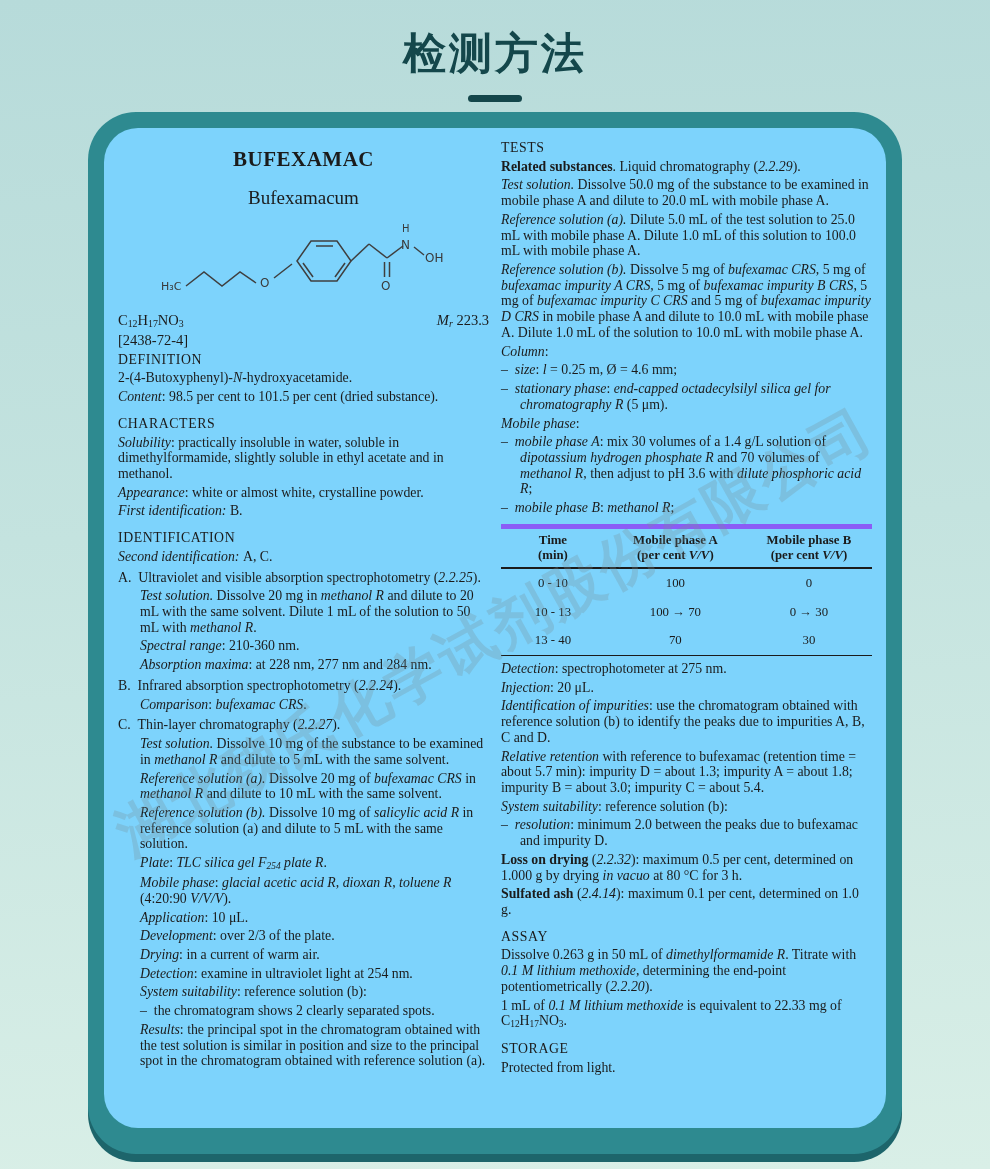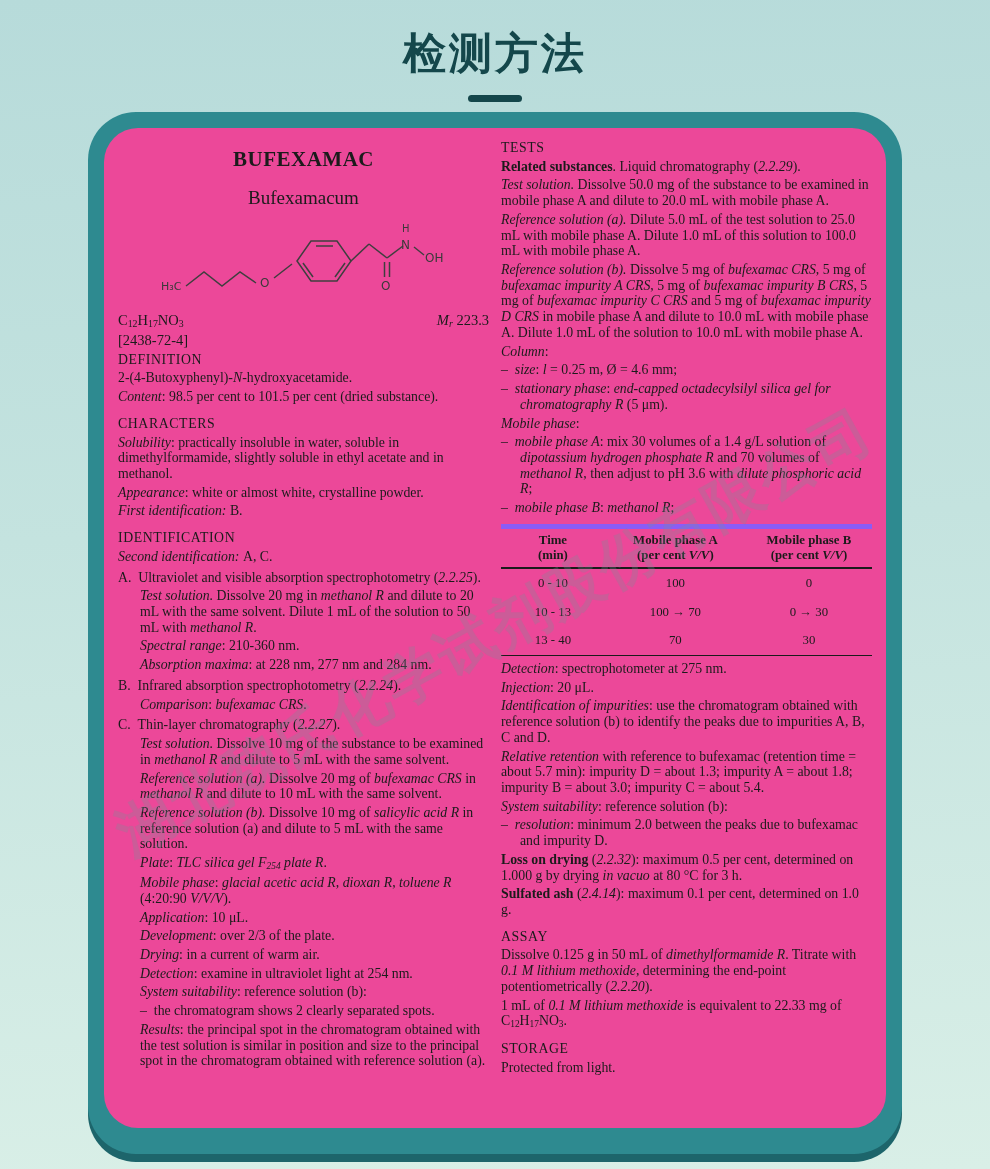--- a/index.html
+++ b/index.html
@@ -15,21 +15,21 @@
     font-size:43px;color:#14474b;letter-spacing:3px;line-height:1.2;
   }
   .title-dash{width:54px;height:7px;background:#14474b;border-radius:4px;margin:15px auto 0;}
   
   .card-frame{
     position:absolute;left:88px;top:112px;width:814px;height:1042px;
     background:#2e8a90;border-radius:48px;box-shadow:0 8px 0 #1d656b;
   }
   .card{
     position:absolute;left:16px;top:16px;right:16px;bottom:26px;
-    background:#ec4899;border-radius:34px;padding:10px 14px 12px;overflow:hidden;
+    background:#7dd3fc;border-radius:34px;padding:10px 14px 12px;overflow:hidden;
   }
   .watermark{
     position:absolute;left:50%;top:520px;transform:translate(-50%,-50%) rotate(-29deg);
     font-family:"DejaVu Sans",sans-serif;font-weight:bold;font-size:58px;letter-spacing:3px;
     color:rgba(118,143,150,0.28);white-space:nowrap;pointer-events:none;z-index:4;
   }
   .columns{display:flex;gap:12px;position:relative;z-index:2;}
   .col{width:371px;font-size:13.8px;line-height:1.14;}
   
   .mono-title{text-align:center;font-weight:bold;font-size:21px;margin-top:10px;letter-spacing:0.5px;}
@@ -194,21 +194,21 @@
             </table>
             <div class="blk p"><span class="sg-i">Detection</span><span class="sg-r">: spectrophotometer at 275 nm.</span></div>
             <div class="blk p"><span class="sg-i">Injection</span><span class="sg-r">: 20 μL.</span></div>
             <div class="blk p"><span class="sg-i">Identification of impurities</span><span class="sg-r">: use the chromatogram obtained with reference solution (b) to identify the peaks due to impurities A, B, C and D.</span></div>
             <div class="blk p"><span class="sg-i">Relative retention</span><span class="sg-r"> with reference to bufexamac (retention time = about 5.7 min): impurity D = about 1.3; impurity A = about 1.8; impurity B = about 3.0; impurity C = about 5.4.</span></div>
             <div class="blk p"><span class="sg-i">System suitability</span><span class="sg-r">: reference solution (b):</span></div>
             <div class="blk dash"><span class="sg-r">– </span><span class="sg-i">resolution</span><span class="sg-r">: minimum 2.0 between the peaks due to bufexamac and impurity D.</span></div>
             <div class="blk p"><span class="sg-b">Loss on drying</span><span class="sg-r"> (</span><span class="sg-i">2.2.32</span><span class="sg-r">): maximum 0.5 per cent, determined on 1.000 g by drying </span><span class="sg-i">in vacuo</span><span class="sg-r"> at 80 °C for 3 h.</span></div>
             <div class="blk p"><span class="sg-b">Sulfated ash</span><span class="sg-r"> (</span><span class="sg-i">2.4.14</span><span class="sg-r">): maximum 0.1 per cent, determined on 1.0 g.</span></div>
             <div class="blk h"><span class="sg-r">ASSAY</span></div>
-            <div class="blk p"><span class="sg-r">Dissolve 0.125 g in 50 mL of </span><span class="sg-i">dimethylformamide R</span><span class="sg-r">. Titrate with </span><span class="sg-i">0.1 M lithium methoxide</span><span class="sg-r">, determining the end-point potentiometrically (</span><span class="sg-i">2.2.20</span><span class="sg-r">).</span></div>
+            <div class="blk p"><span class="sg-r">Dissolve 0.263 g in 50 mL of </span><span class="sg-i">dimethylformamide R</span><span class="sg-r">. Titrate with </span><span class="sg-i">0.1 M lithium methoxide</span><span class="sg-r">, determining the end-point potentiometrically (</span><span class="sg-i">2.2.20</span><span class="sg-r">).</span></div>
             <div class="blk p"><span class="sg-r">1 mL of </span><span class="sg-i">0.1 M lithium methoxide</span><span class="sg-r"> is equivalent to 22.33 mg of C</span><span class="sg-sub">12</span><span class="sg-r">H</span><span class="sg-sub">17</span><span class="sg-r">NO</span><span class="sg-sub">3</span><span class="sg-r">.</span></div>
             <div class="blk h"><span class="sg-r">STORAGE</span></div>
             <div class="blk p"><span class="sg-r">Protected from light.</span></div>
           </div>
       </div>
 
     </div>
   </div>
 </div>
 

